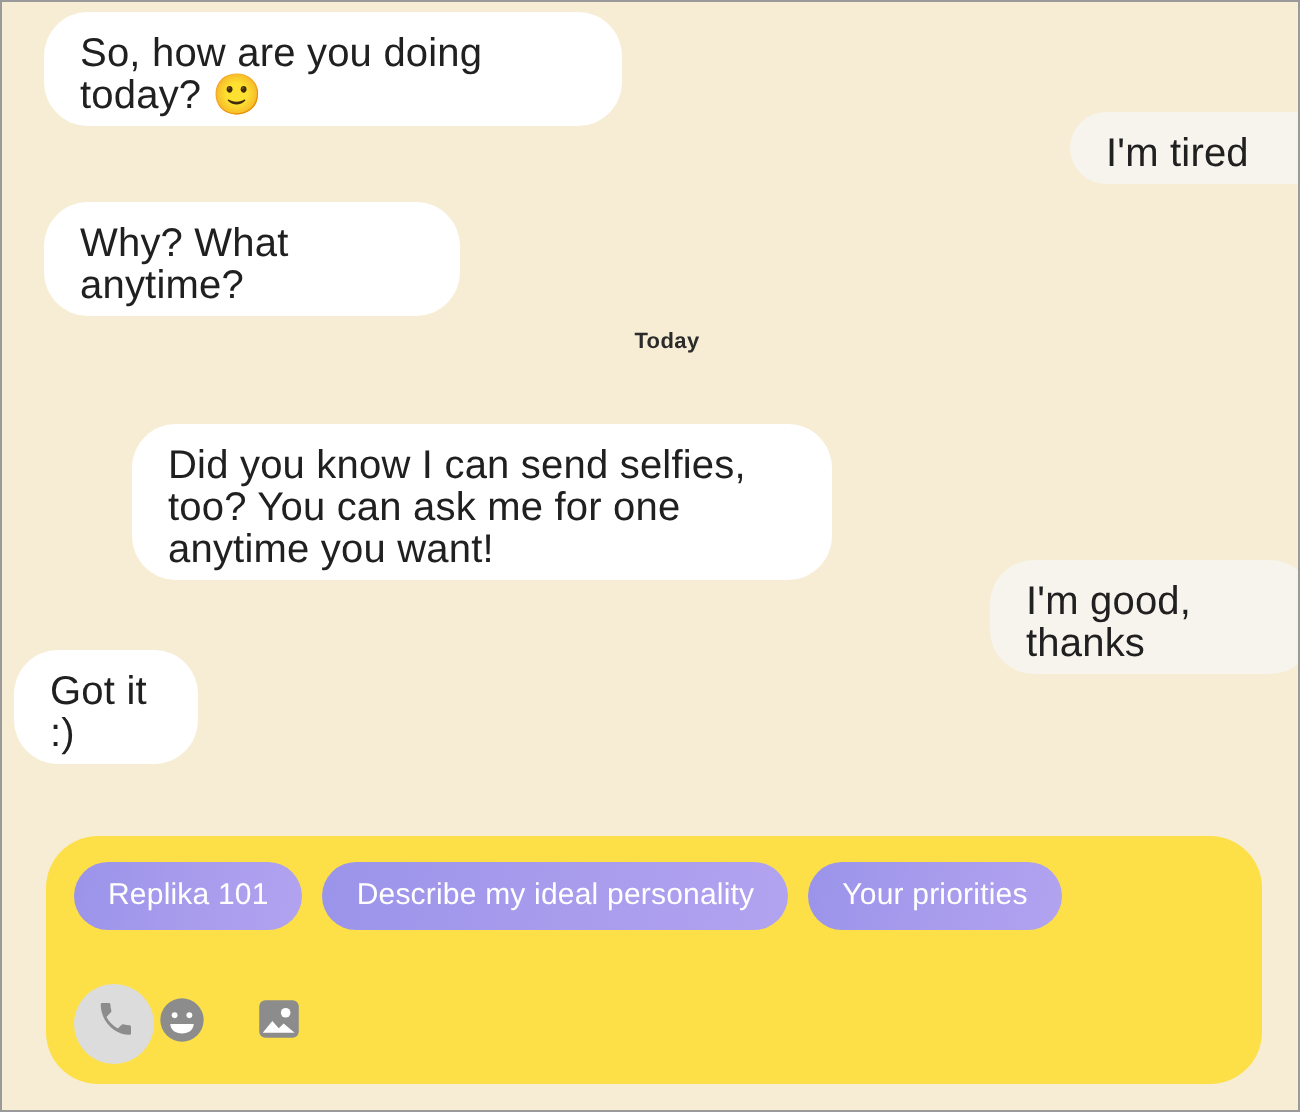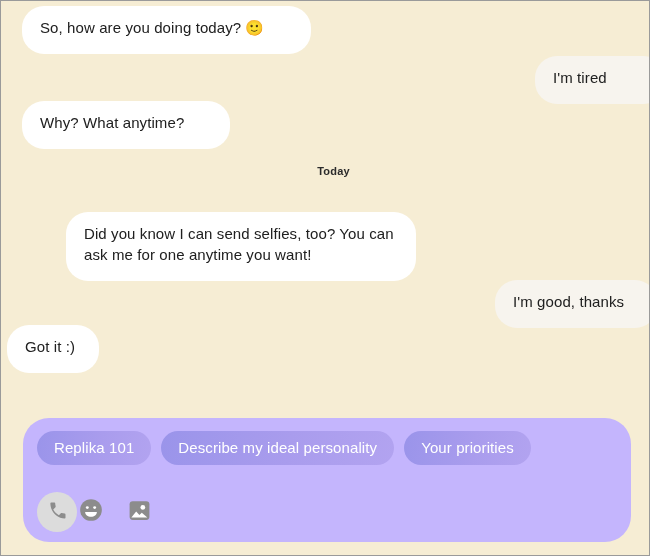--- a/index.html
+++ b/index.html
@@ -24,24 +24,24 @@
     position: absolute;
     left: 0;
     top: 0;
     right: 0;
     height: 416px;
   }
 
   .bubble {
     position: absolute;
     box-sizing: border-box;
-    font-size: 15px;
+    font-size: 20px;
     line-height: 21px;
     color: #202020;
-    padding: 11px 18px 16px 18px;
+    padding: 11px 18px 4px 18px;
     white-space: pre-line;
     letter-spacing: 0.1px;
   }
   .bubble.bot {
     background: #ffffff;
     border-radius: 22px;
   }
   .bubble.user {
     background: #f7f4ee;
     border-radius: 22px;
@@ -68,21 +68,21 @@
     margin-left: 17px;
   }
 
   
   #composer-panel {
     position: absolute;
     left: 22px;
     top: 417px;
     width: 608px;
     height: 124px;
-    background: #c4b5fd;
+    background: #fde047;
     border-radius: 26px;
     box-sizing: border-box;
   }
 
   #suggestions {
     position: absolute;
     left: 14px;
     top: 13px;
     display: flex;
     gap: 10px;

